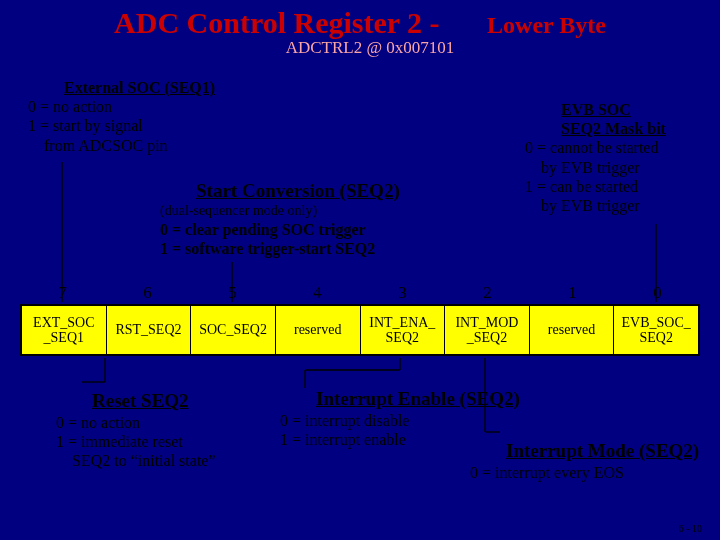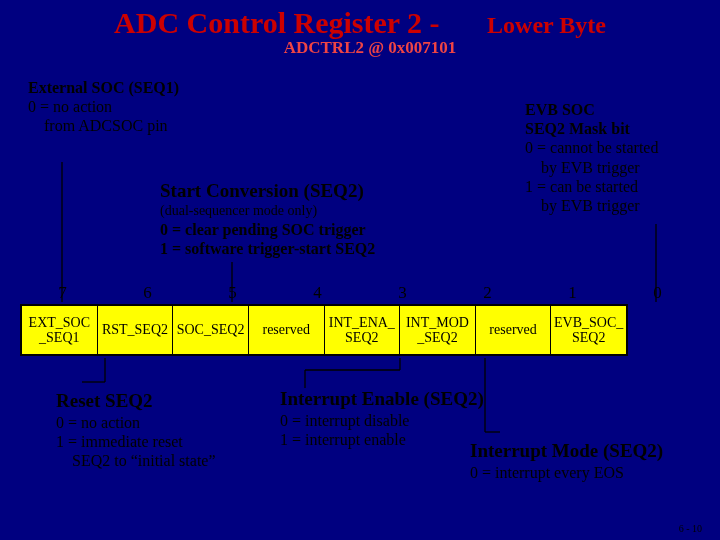--- a/index.html
+++ b/index.html
@@ -19,49 +19,51 @@
     font-size: 30px;
     margin-top: 6px;
   }
   .title .sub {
     font-size: 24px;
     font-weight: bold;
     margin-left: 40px;
   }
   .subtitle {
     text-align: center;
-    color: #ef4444;
-    font-weight: bold;
+    color: #fca5a5;
+    font-weight: normal;
     font-size: 17px;
     margin-top: -2px;
     margin-left: 20px;
   }
   .blk {
     position: absolute;
     font-size: 16px;
     line-height: 1.2;
   }
   .hdr {
     font-weight: bold;
+    text-decoration: underline;
+    margin-left: 36px;
   }
   .small { font-size: 14px; }
   svg.lines { position: absolute; top:0; left:0; pointer-events:none; }
   .bitnums {
     position: absolute;
     top: 283px; left: 20px; width: 680px;
     display: flex;
   }
   .bitnums div {
     flex: 1; text-align: center;
     color: #000; font-size: 17px;
   }
   .register {
     position: absolute;
     top: 304px; left: 20px;
-    width: 608px; height: 52px;
+    width: 680px; height: 52px;
     display: flex;
     border: 2px solid #000;
     background: #ffff00;
   }
   .register div {
     flex: 1;
     border-right: 1px solid #000;
     display: flex; align-items: center; justify-content: center;
     text-align: center;
     font-size: 14px;
@@ -79,20 +81,21 @@
 <body>
 
 <div class="title">
   <span>ADC Control Register 2</span><span> - </span><span class="sub">Lower Byte</span>
 </div>
 <div class="subtitle">ADCTRL2 @ 0x007101</div>
 
 <div class="blk" style="top:78px; left:28px;">
   <div class="hdr">External SOC (SEQ1)</div>
   <div>0 = no action</div>
+  <div>1 = start by signal</div>
   <div>&nbsp;&nbsp;&nbsp;&nbsp;from ADCSOC pin</div>
 </div>
 
 <div class="blk" style="top:180px; left:160px;">
   <div class="hdr" style="font-size:19px;">Start Conversion (SEQ2)</div>
   <div class="small">(dual-sequencer mode only)</div>
   <div style="font-weight:bold;">0 = clear pending SOC trigger</div>
   <div style="font-weight:bold;">1 = software trigger-start SEQ2</div>
 </div>
 

